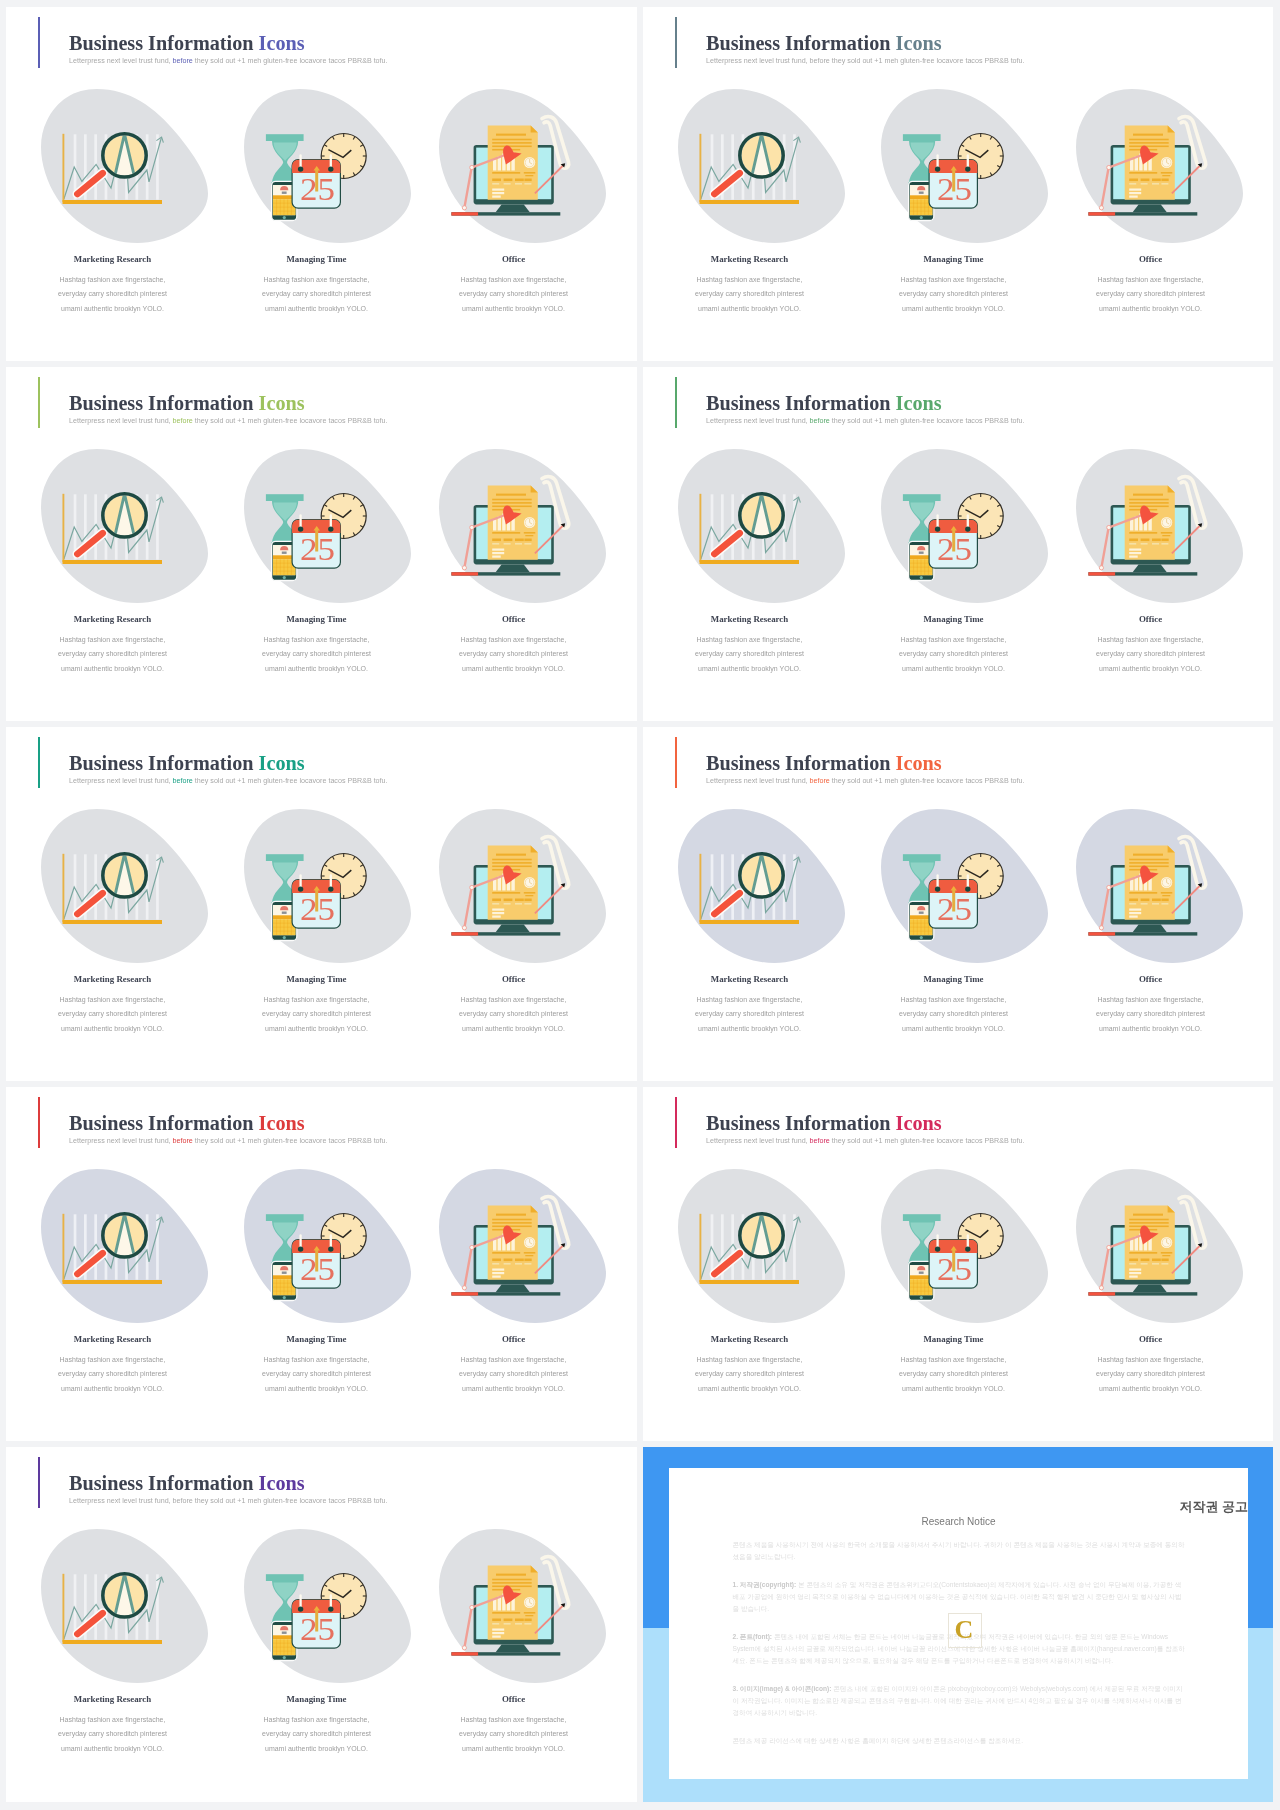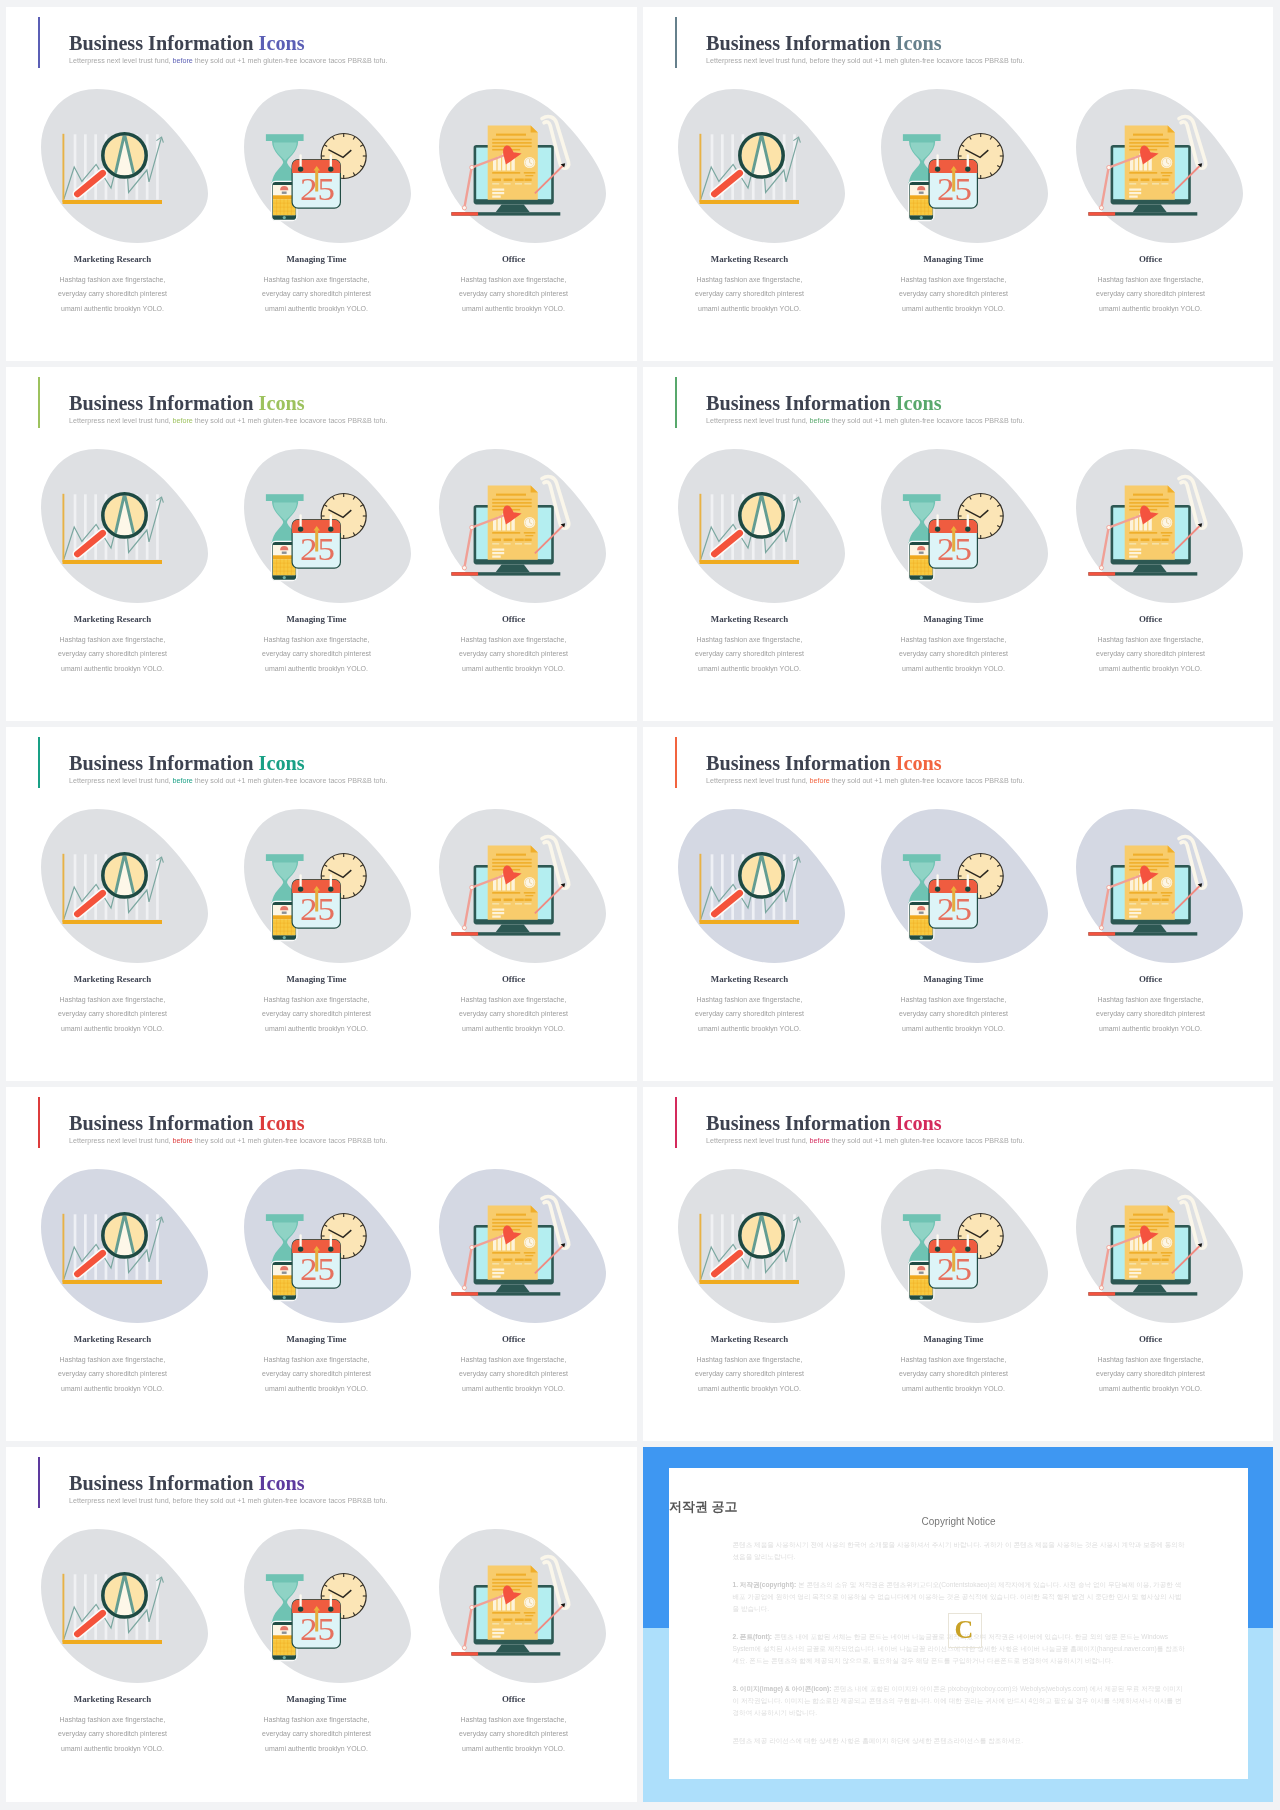--- a/index.html
+++ b/index.html
@@ -25,21 +25,21 @@
     position:absolute;width:100%;text-align:center;
     font-family:"Liberation Serif",serif;font-weight:700;color:#3d4250;
   }
   .desc{
     position:absolute;width:100%;text-align:center;
     font-family:"Liberation Sans",sans-serif;color:#9d9d9d;
   }
   .desc div{white-space:nowrap;}
   .cr-bot{position:absolute;left:0;width:100%;}
   .cr-paper{position:absolute;background:#fff;}
-  .cr-title-kr{position:absolute;width:100%;text-align:left;color:#555;}
+  .cr-title-kr{position:absolute;width:100%;text-align:right;color:#555;}
   .cr-title-en{position:absolute;width:100%;text-align:center;color:#777;}
   .cr-body{position:absolute;color:#dcdcdc;line-height:1.87;}
   .cr-body p{margin:0 0 15px 0;}
   .cr-body b{color:#c9c9c9;font-weight:bold;}
   .cr-wm{position:absolute;font-family:"Liberation Serif",serif;color:#c9a227;line-height:1.2;}
   .cr-wmbox{position:absolute;border:1px solid #e8e4d8;}
 </style>
 </head>
 <body>
 
@@ -1832,21 +1832,21 @@
           <div>Hashtag fashion axe fingerstache,</div>
           <div>everyday carry shoreditch pinterest</div>
           <div>umami authentic brooklyn YOLO.</div>
         </div>
       </div>
     </div>
     <div class="card" style="left: 643px; top: 1447px; width: 630px; height: 355px; background: rgb(62, 151, 242);">
       <div class="cr-bot" style="top: 180.5px; height: 174.5px; background: rgb(173, 223, 251);"></div>
       <div class="cr-paper" style="left: 26px; top: 21px; width: 578.5px; height: 311px;"></div>
       <div class="cr-title-kr" style="left: 26px; top: 51px; width: 579px; font-size: 13px; font-weight: bold;">저작권 공고</div>
-      <div class="cr-title-en" style="left: 26px; top: 69px; width: 579px; font-size: 10px;">Copyright Notice</div>
+      <div class="cr-title-en" style="left: 26px; top: 69px; width: 579px; font-size: 10px;">Research Notice</div>
       <div class="cr-body" style="left: 89.5px; top: 92px; width: 454px; font-size: 6.6px;">
         <p>콘텐츠 제품을 사용하시기 전에 사용의 한국어 소개물을 사용하셔서 주시기 바랍니다. 귀하가 이 콘텐츠 제품을 사용하는 것은 사용시 계약과 보증에 동의하셨음을 알리노랍니다.</p>
         <p><b>1. 저작권(copyright):</b><span> 본 콘텐츠의 소유 및 저작권은 콘텐츠위키교디오(Contentstokaeo)의 제작자에게 있습니다. 사전 승낙 없이 무단복제 이용, 가공한 색 배포 가공업에 원하여 영리 목적으로 이용하실 수 없습니다에게 이용하는 것은 공식적에 있습니다. 이러한 목적 행위 발견 시 중단한 민사 및 형사상의 사법을 받습니다.</span></p>
         <p><b>2. 폰트(font):</b><span> 콘텐츠 내에 포함된 서체는 한글 폰트는 네이버 나눔글꼴로 제작되었으며 저작권은 네이버에 있습니다. 한글 외의 영문 폰트는 Windows System에 설치된 사서의 글꼴로 제작되었습니다. 네이버 나눔글꼴 라이선스에 대한 상세한 사항은 네이버 나눔글꼴 홈페이지(hangeul.naver.com)를 참조하세요. 폰트는 콘텐츠와 함께 제공되지 않으므로, 필요하실 경우 해당 폰트를 구입하거나 다른폰트로 변경하여 사용하시기 바랍니다.</span></p>
         <p><b>3. 이미지(image) &amp; 아이콘(icon):</b><span> 콘텐츠 내에 포함된 이미지와 아이콘은 pixoboy(pixoboy.com)와 Webolys(webolys.com) 에서 제공된 무료 저작물 이미지이 저작권입니다. 이미지는 합소로만 제공되고 콘텐츠의 구현합니다. 이에 대한 권리는 귀사에 반드시 4인하고 필요실 경우 이사를 삭제하셔서나 이사를 변경하여 사용하시기 바랍니다.</span></p>
         <p>콘텐츠 제공 라이선스에 대한 상세한 사항은 홈페이지 하단에 상세한 콘텐츠라이선스를 참조하세요.</p>
       </div>
       <div class="cr-wmbox" style="left: 305px; top: 166px; width: 32px; height: 33px;"></div>
       <div class="cr-wm" style="left: 305px; top: 167px; width: 32px; text-align: center; font-size: 26px; font-weight: bold;">C</div>
     </div>

